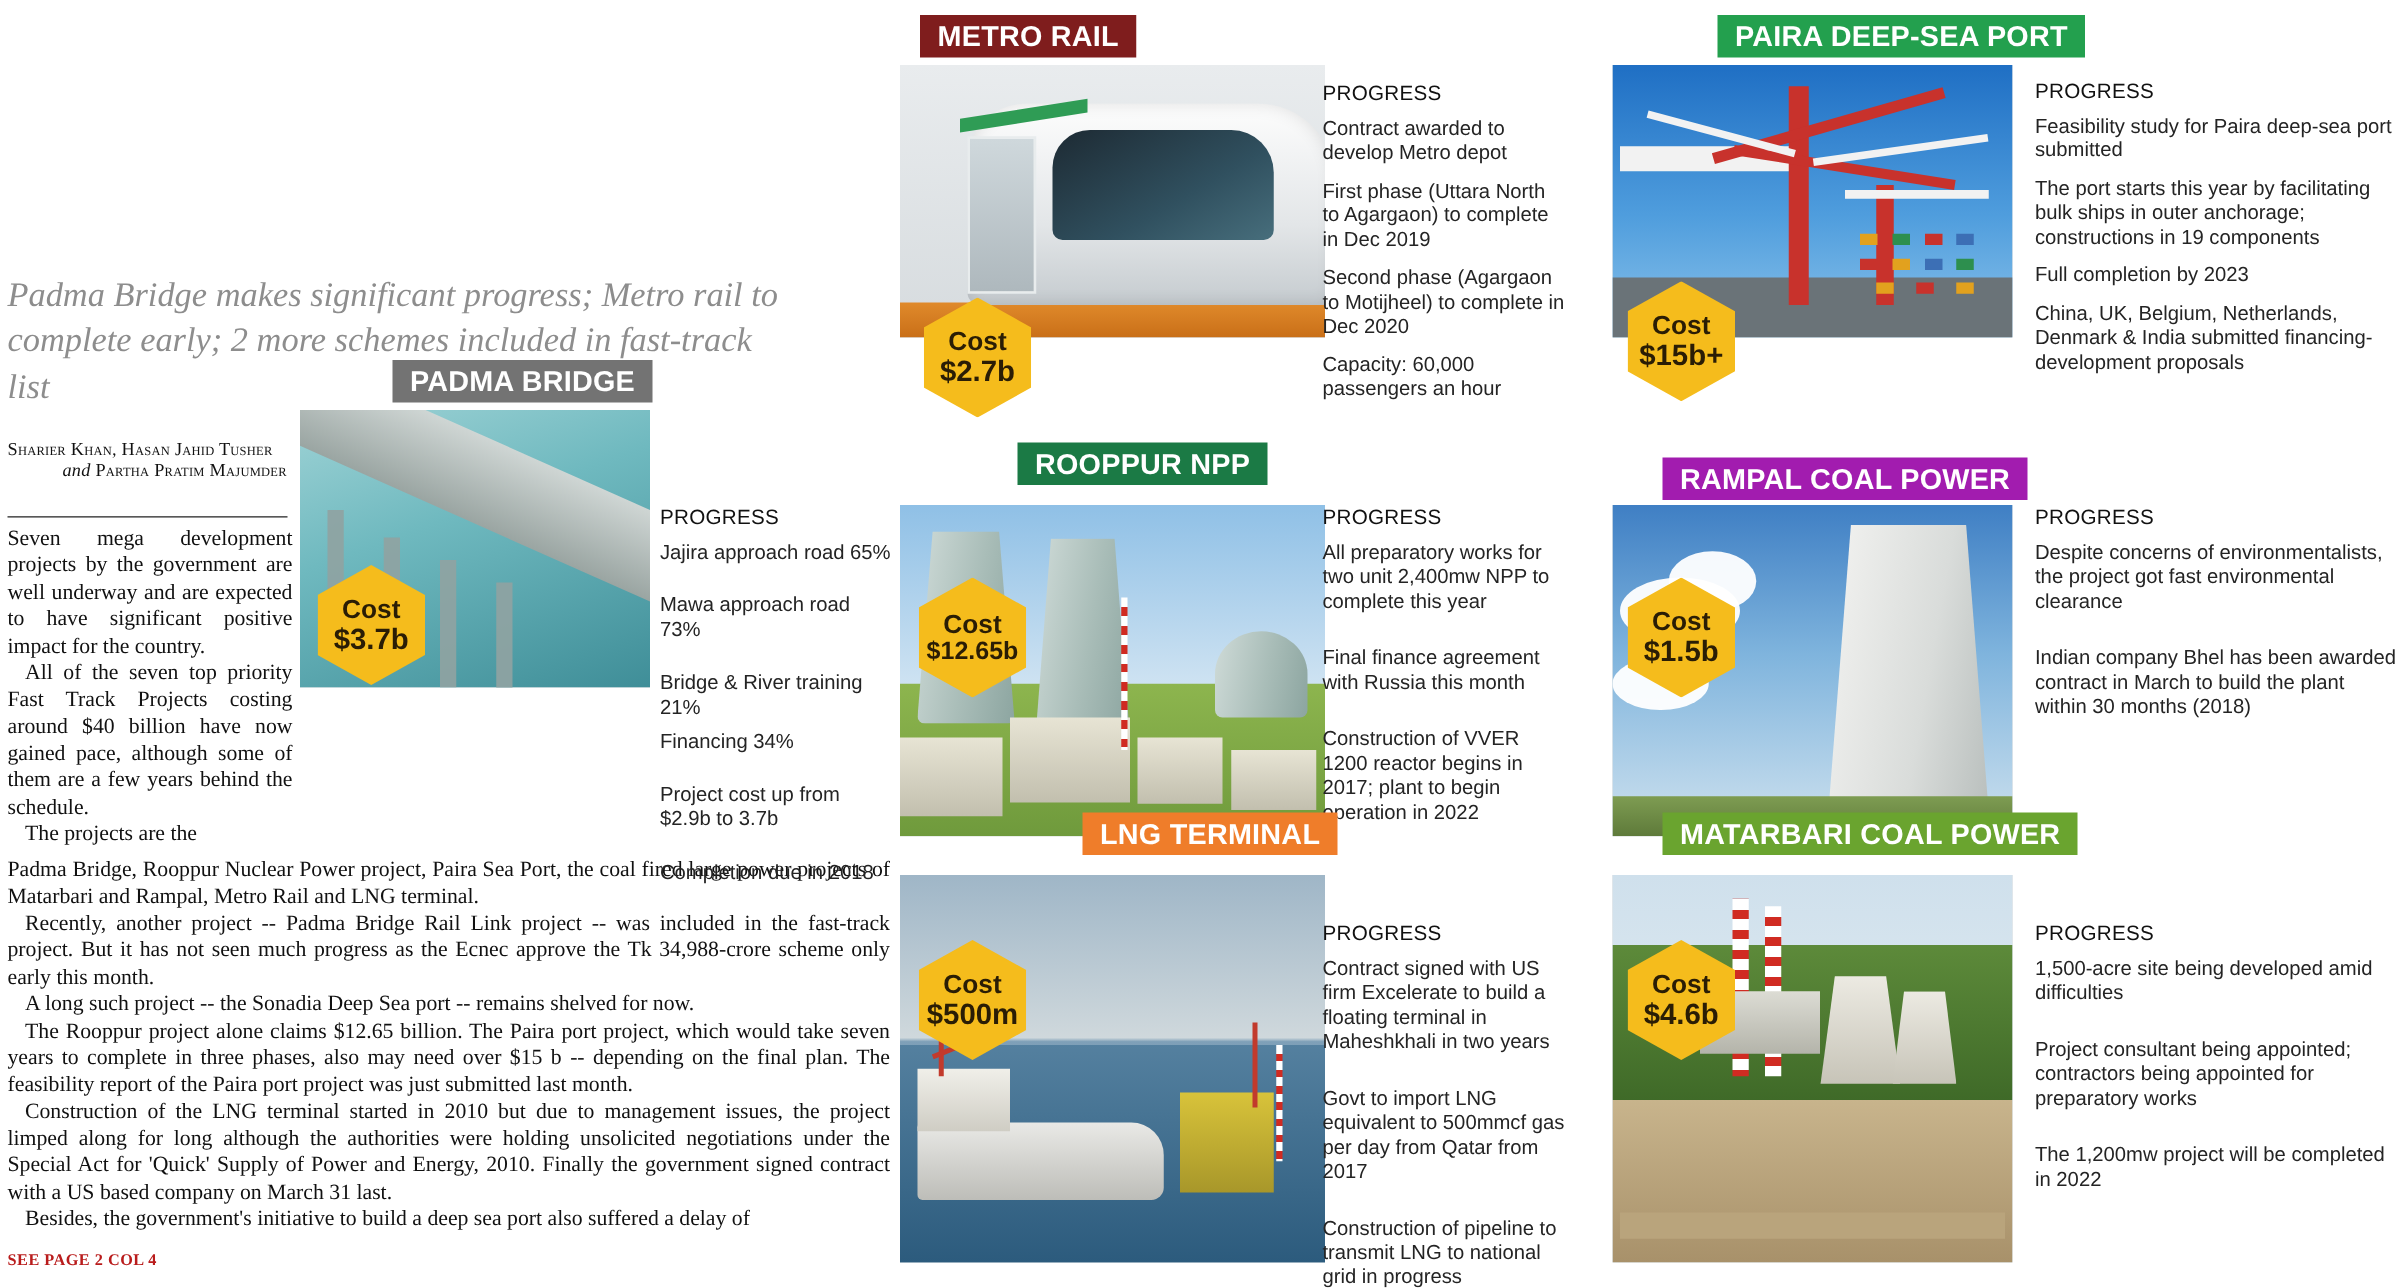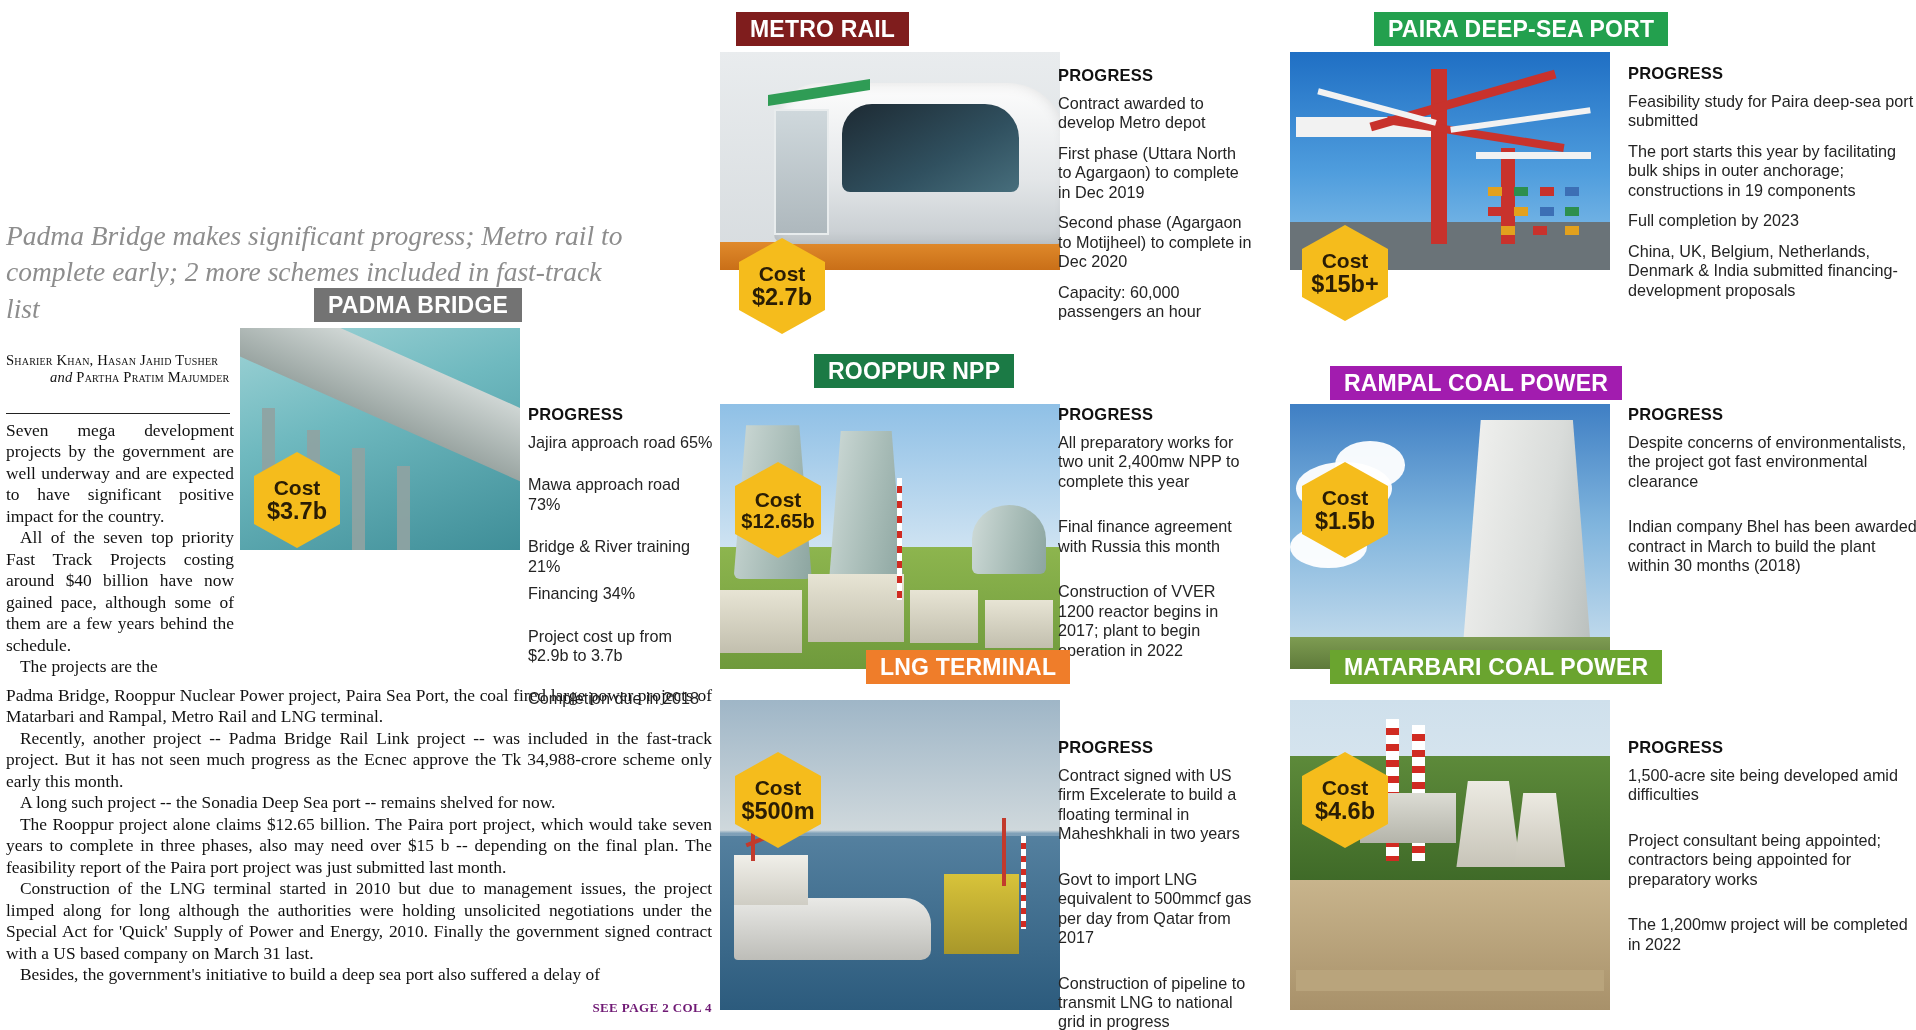--- a/index.html
+++ b/index.html
@@ -48,23 +48,22 @@
 
   .art-wide {
     position: absolute; left: 6px; top: 685px; width: 706px;
     font-family: "Liberation Serif", serif;
     font-size: 17.4px; line-height: 1.235; text-align: justify;
     color: #111;
   }
   .art-wide p { text-indent: 14px; }
   .seepage {
     position: absolute; left: 6px; top: 1000px; width: 706px;
-    text-align: right;
-    font-family: "Liberation Serif", serif;
-    font-size: 13px; font-weight: bold; color: #701a75;
+    font-family: "Liberation Serif", serif;
+    font-size: 13px; font-weight: bold; color: #b91c1c;
     font-variant: small-caps; letter-spacing: .4px;
   }
 
   
   .tag {
     position: absolute; height: 34px; color: #fff;
     font-size: 23px; font-weight: bold; letter-spacing: .2px;
     display: flex; align-items: center; justify-content: center;
     padding: 0 14px; white-space: nowrap;
   }
@@ -78,21 +77,21 @@
     background: #f5bc1c;
     clip-path: polygon(50% 0%, 100% 25%, 100% 75%, 50% 100%, 0% 75%, 0% 25%);
     display: flex; flex-direction: column; align-items: center; justify-content: center;
     color: #2a1d05; line-height: 1.04; z-index: 6;
   }
   .cost .c1 { font-size: 21px; font-weight: bold; }
   .cost .c2 { font-size: 23.5px; font-weight: bold; }
 
   .prog { position: absolute; color: #1c1c1c; }
   .prog h4 {
-    font-size: 16.5px; font-weight: bold; letter-spacing: .2px;
+    font-size: 16.5px; font-weight: normal; letter-spacing: .2px;
     margin-bottom: 9px; color:#111;
   }
   .prog .it {
     font-size: 16.2px; line-height: 1.20; margin-bottom: 11px;
     color: #242424;
   }
   .prog.spread .it { margin-bottom: 26px; }
 
   
   .pb-water { position:absolute; inset:0; background: linear-gradient(160deg,#9fd3d6 0%,#6fb9bf 40%,#3f8e98 100%); }

